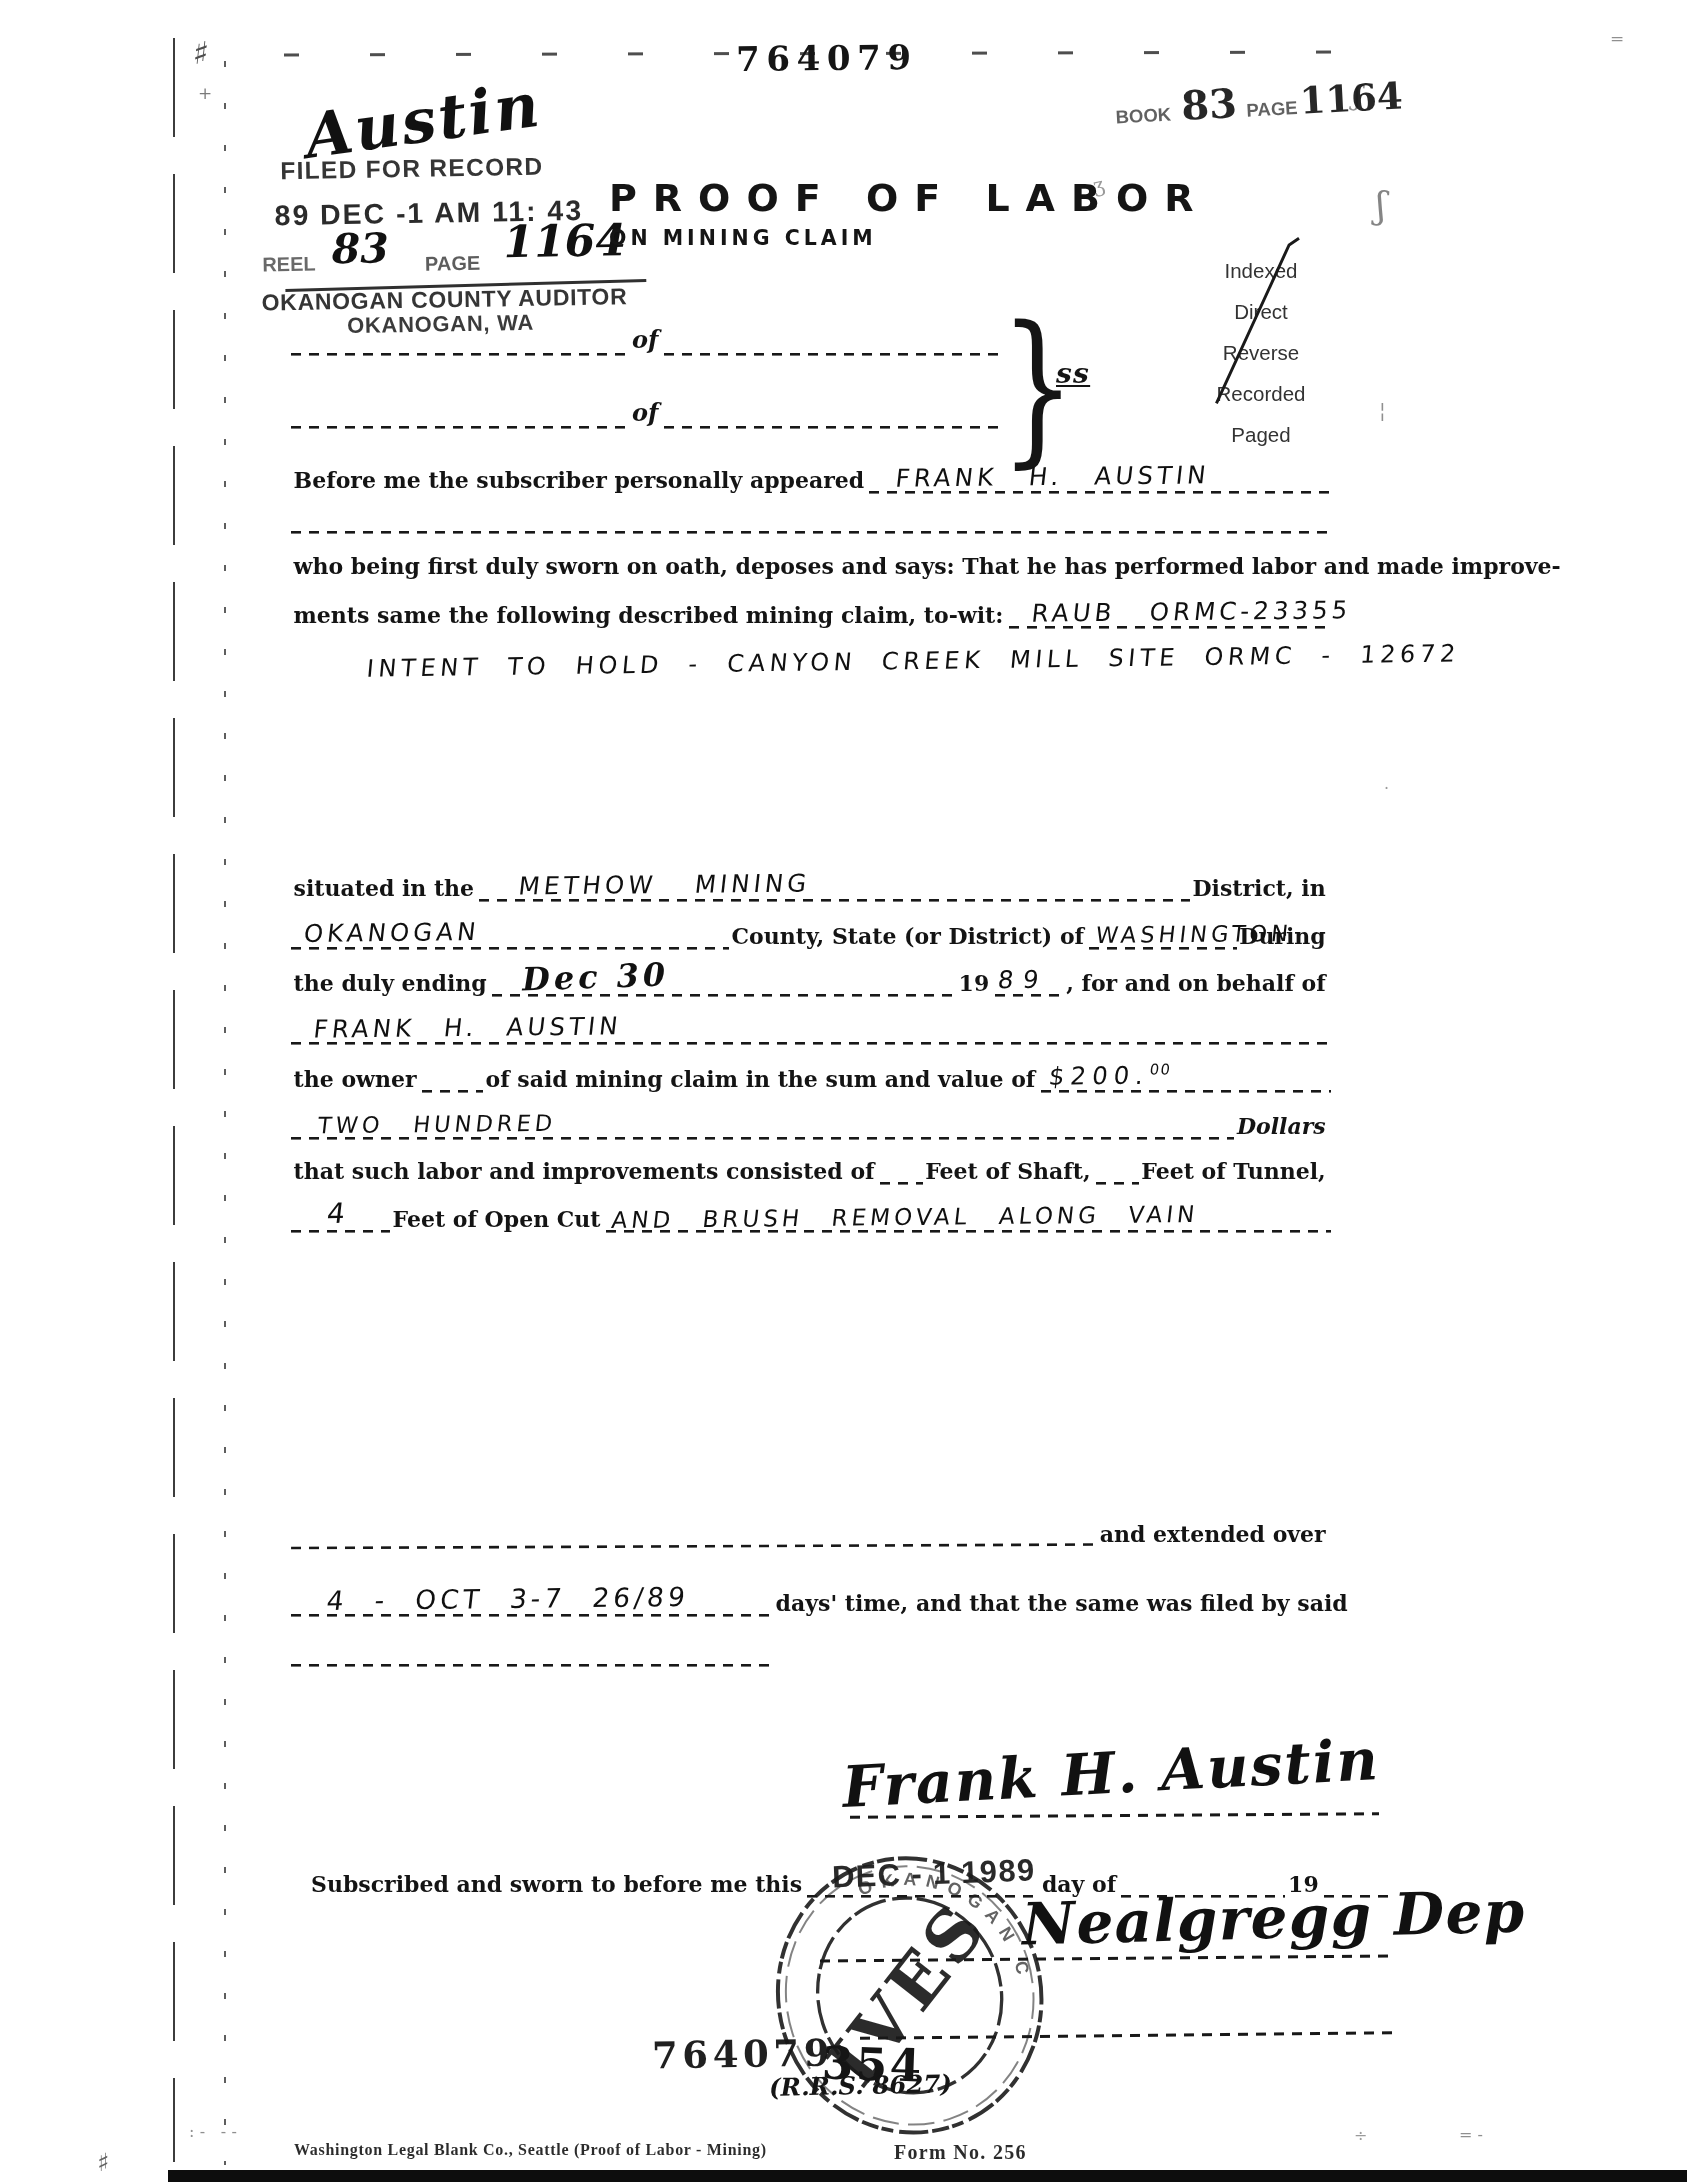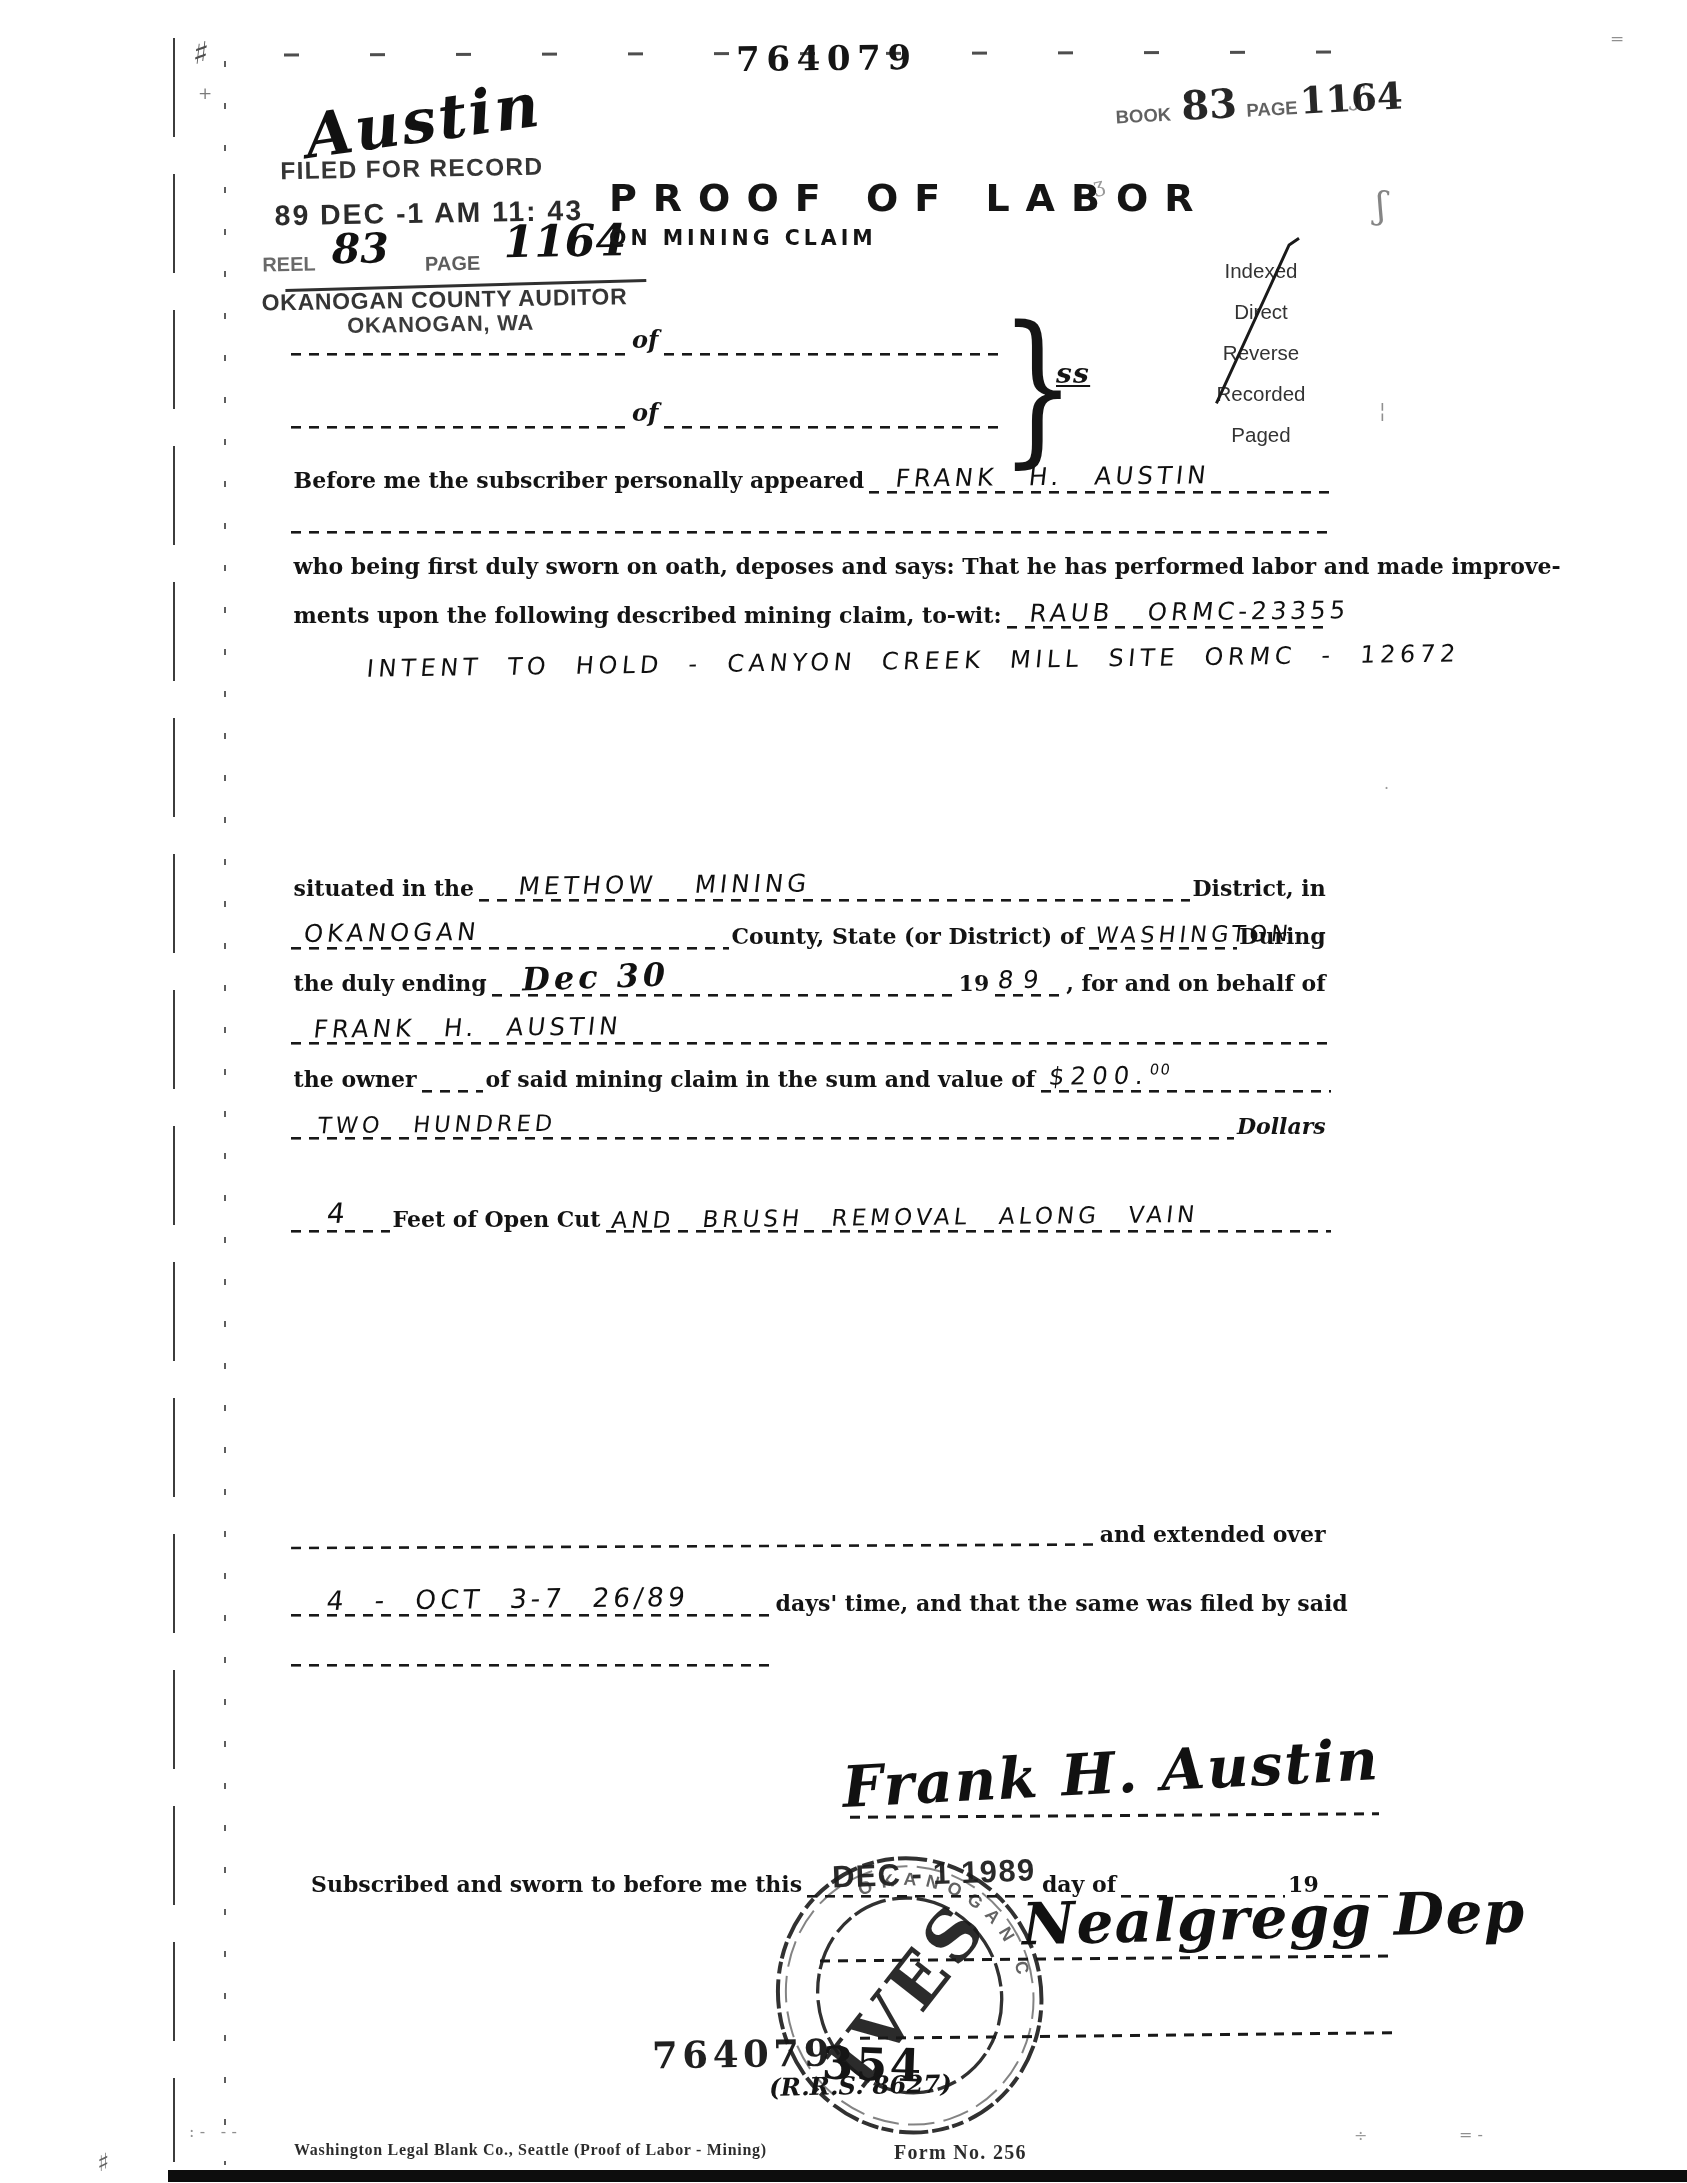--- a/index.html
+++ b/index.html
@@ -109,21 +109,21 @@
     </div>
   </div>
 
   <div class="row" style="top:500px;">
     <div class="fill"></div>
   </div>
 
   <div class="abs pt" style="left:291px;top:553px;font-size:22px;">who being first duly sworn on oath, deposes and says: That he has performed labor and made improve-</div>
 
   <div class="row" style="top:595px;">
-    <span class="pt">ments upon the following described mining claim, to-wit:</span>
+    <span class="pt">ments same the following described mining claim, to-wit:</span>
     <div class="fill">
       <span class="hw" style="left:23px;word-spacing:22.5px;">RAUB ORMC-23355</span>
     </div>
   </div>
 
   <div class="abs hw" style="left:299px;top:647px;font-size:24px;letter-spacing:4.6px;word-spacing:13.2px;transform:skewX(-6deg) rotate(-0.8deg);">INTENT TO HOLD - CANYON CREEK MILL SITE ORMC - 12672</div>
 
   <div class="row" style="top:868px;">
     <span class="pt">situated in the</span>
     <div class="fill">
@@ -170,20 +170,27 @@
     </div>
   </div>
 
   <div class="row" style="top:1106px;">
     <div class="fill">
       <span class="hw" style="left:26.5px;font-size:22.5px;word-spacing:18.5px;">TWO HUNDRED</span>
     </div>
     <span class="pt" style="font-style:italic;">Dollars</span>
   </div>
 
+  <div class="row" style="top:1151px;">
+    <span class="pt">that such labor and improvements consisted of</span>
+    <div class="fill"></div>
+    <span class="pt">Feet of Shaft,</span>
+    <div class="fill"></div>
+    <span class="pt">Feet of Tunnel,</span>
+  </div>
 
   <div class="row" style="top:1199px;">
     <div class="fillgap" style="width:99px;">
       <span class="hw" style="left:36px;font-size:28px;">4</span>
     </div>
     <span class="pt">Feet of Open Cut</span>
     <div class="fill">
       <span class="hw" style="left:6.6px;font-size:23px;word-spacing:17px;">AND BRUSH REMOVAL ALONG VAIN</span>
     </div>
   </div>

